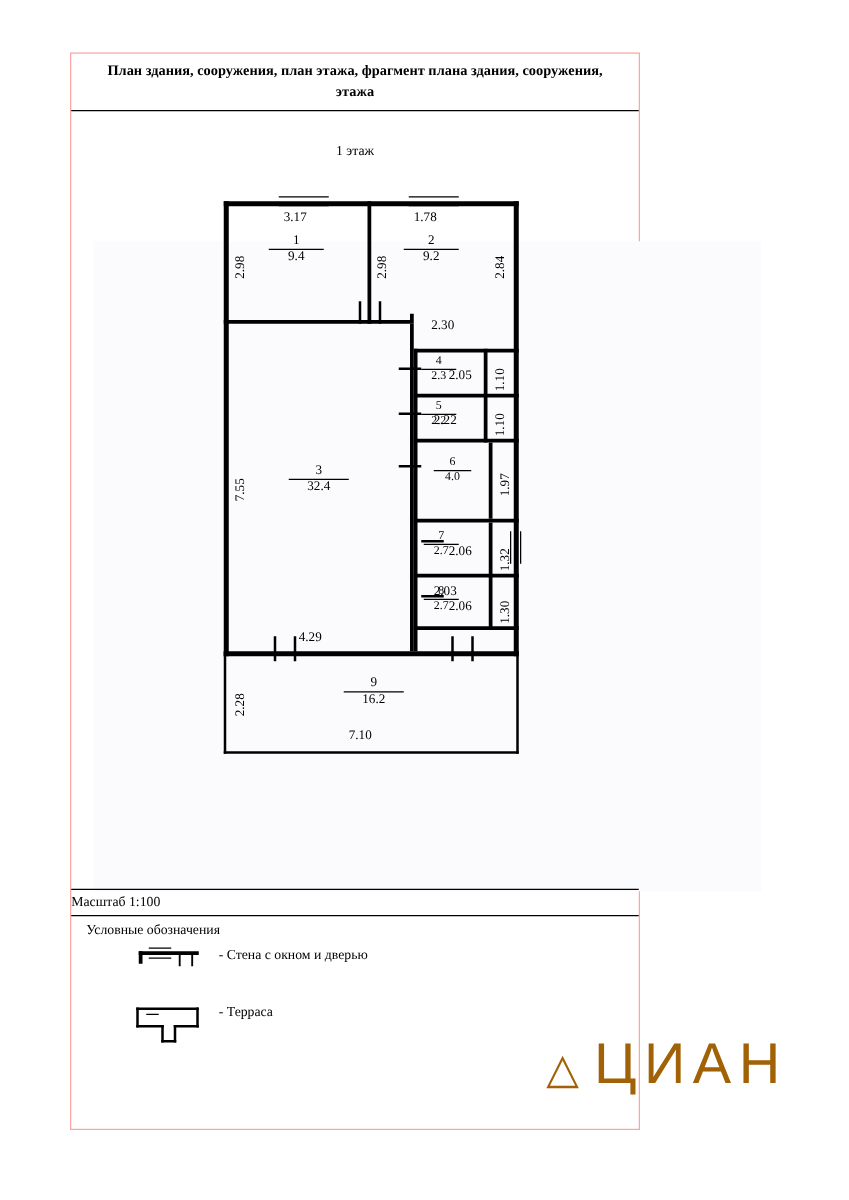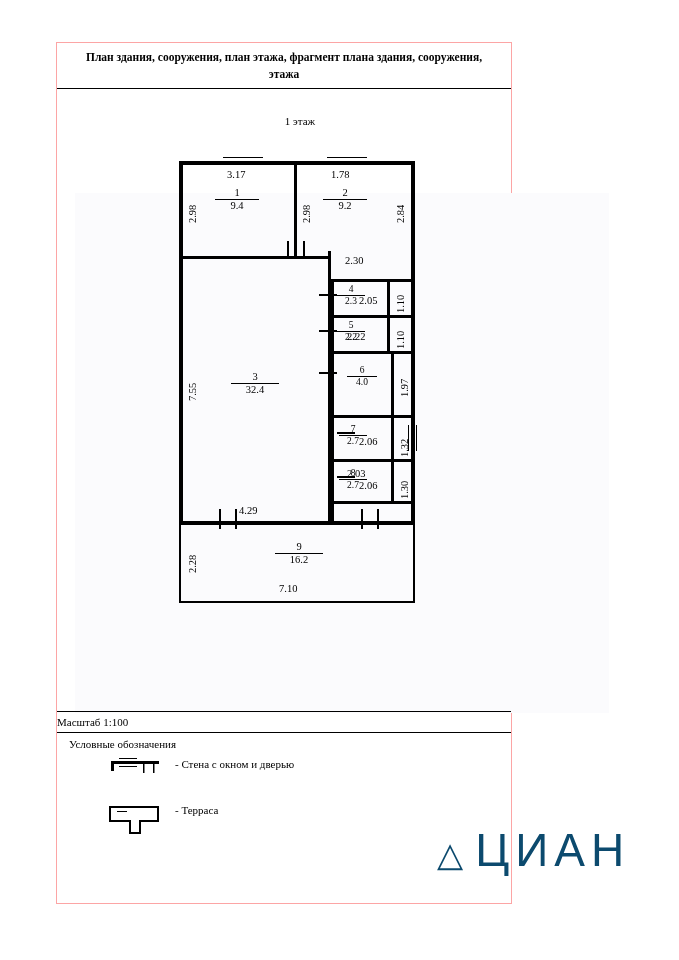--- a/index.html
+++ b/index.html
@@ -32,21 +32,21 @@
     box-sizing: border-box;
     border-bottom: 1px solid #000;
     padding: 6px 22px 6px 22px;
     text-align: center;
     font-weight: bold;
     font-size: 11.5px;
     line-height: 1.45;
   }
   .floor-label {
     position: absolute;
-    left: 16px;
+    left: 0;
     top: 72px;
     width: 100%;
     text-align: center;
     font-size: 11px;
   }
   .scale-bar {
     position: absolute;
     left: 0;
     top: 668px;
     width: 100%;
@@ -87,21 +87,21 @@
   }
   .legend-row.r2 { height: 22px; }
   .legend-row.r3 { height: 40px; margin-top: 24px; }
 
   
   .watermark {
     position: absolute;
     left: 380px;
     top: 780px;
     font-size: 46px;
-    color: #0c4a6e;
+    color: #a16207;
     letter-spacing: 6px;
     font-family: "Liberation Sans", sans-serif;
     user-select: none;
     pointer-events: none;
   }
   .watermark .wm-mark {
     font-size: 34px;
     margin-right: 6px;
   }
   .wm-tintv {

